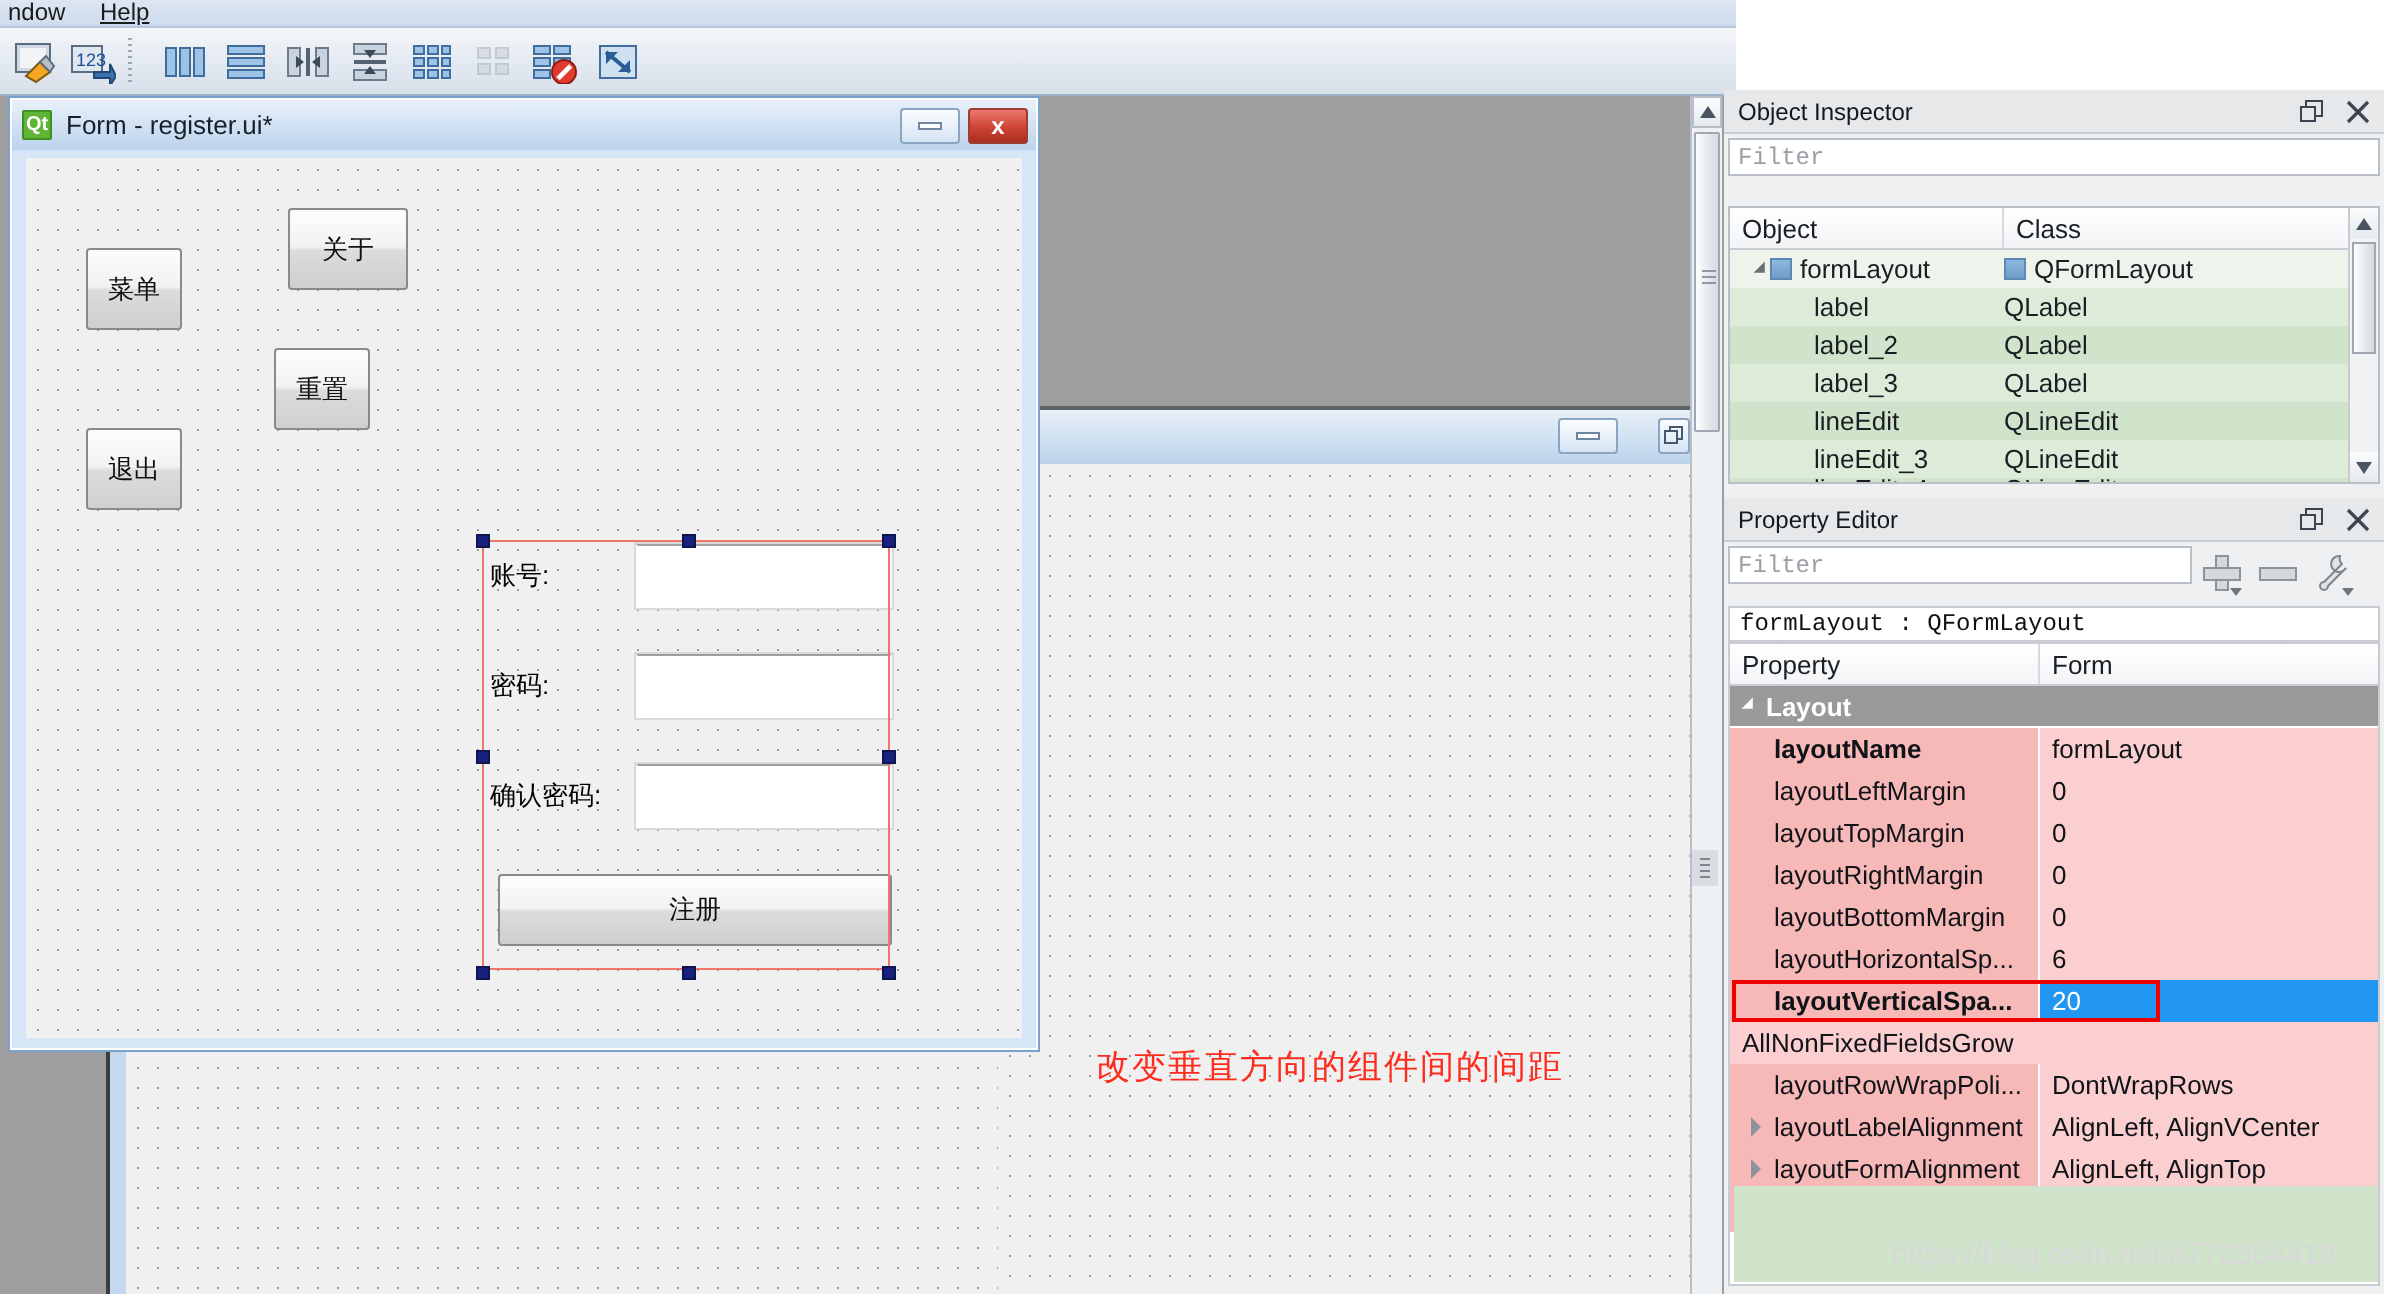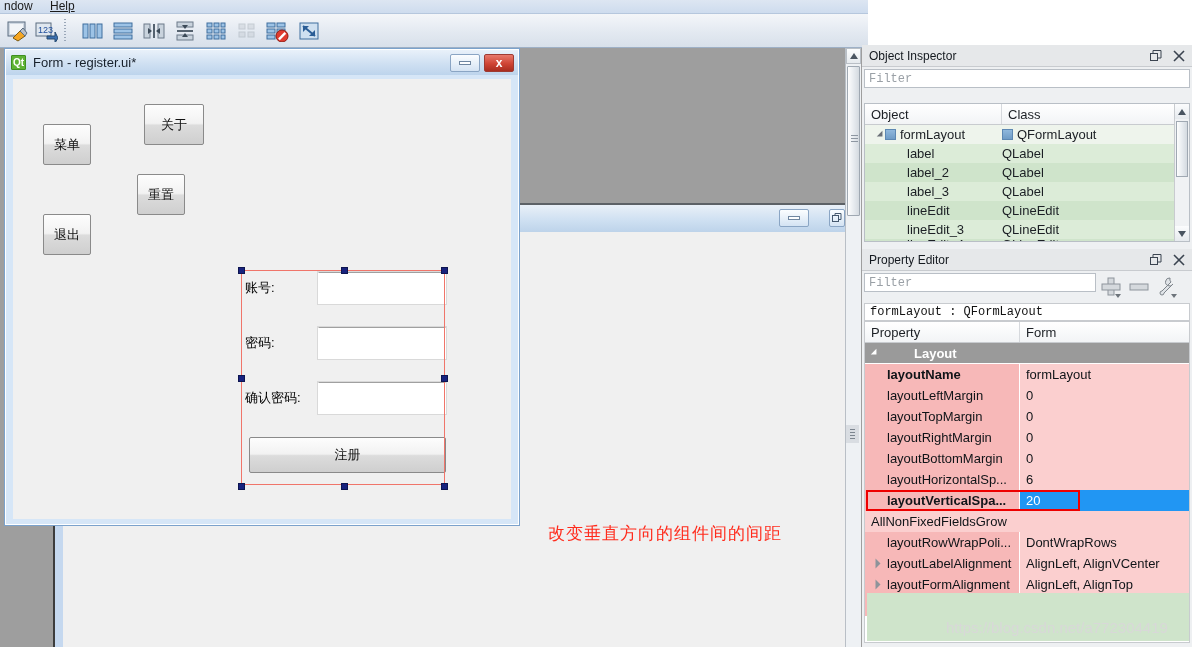--- a/index.html
+++ b/index.html
@@ -271,21 +271,20 @@
   .prow {
     display: flex; height: 21px; align-items: center;
     font-size: 13px; color: #101418;
     font-family: "Liberation Sans", sans-serif;
     border-bottom: 1px solid #ffffff;
   }
   .prow .pname {
     width: 155px; height: 21px; display: flex; align-items: center;
     padding-left: 22px; white-space: nowrap; overflow: hidden;
     border-right: 1px solid #ffffff;
-    gap: 31px;
   }
   .prow .pval {
     flex: 1; height: 21px; display: flex; align-items: center;
     padding-left: 6px; white-space: nowrap; overflow: hidden;
   }
   .prow.group {
     background: #9a9a9a; color: #ffffff; font-weight: bold;
   }
   .prow.group .pname { padding-left: 22px; border-right: none; }
   .prow.pink .pname { background: #f7b8b8; }

